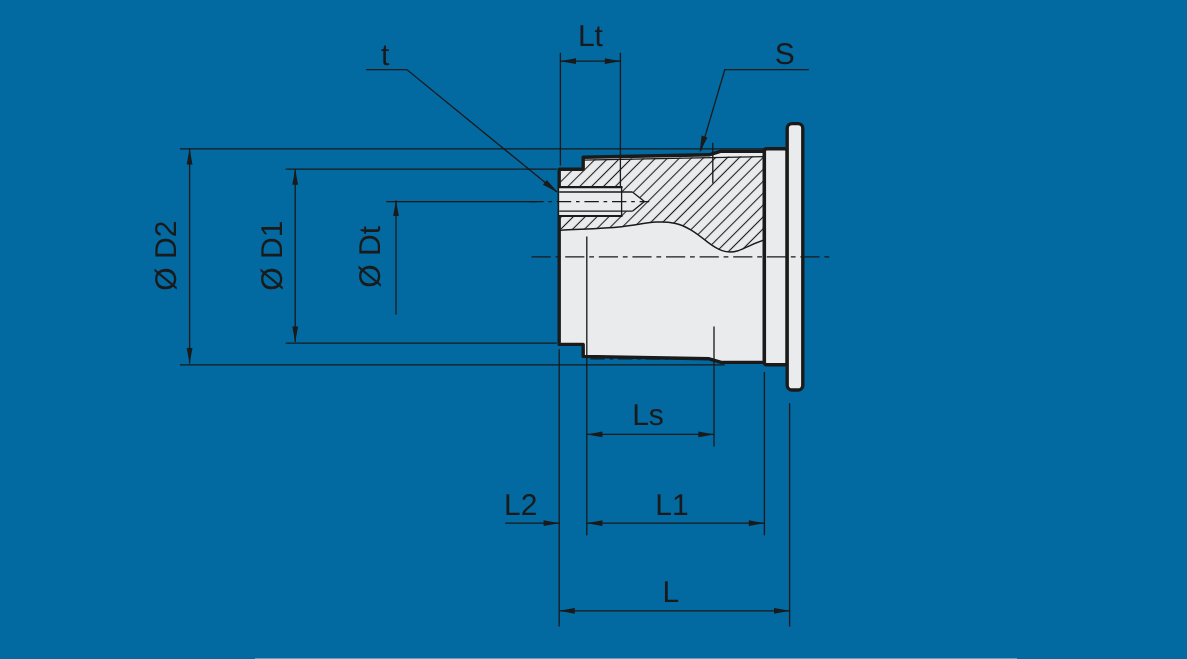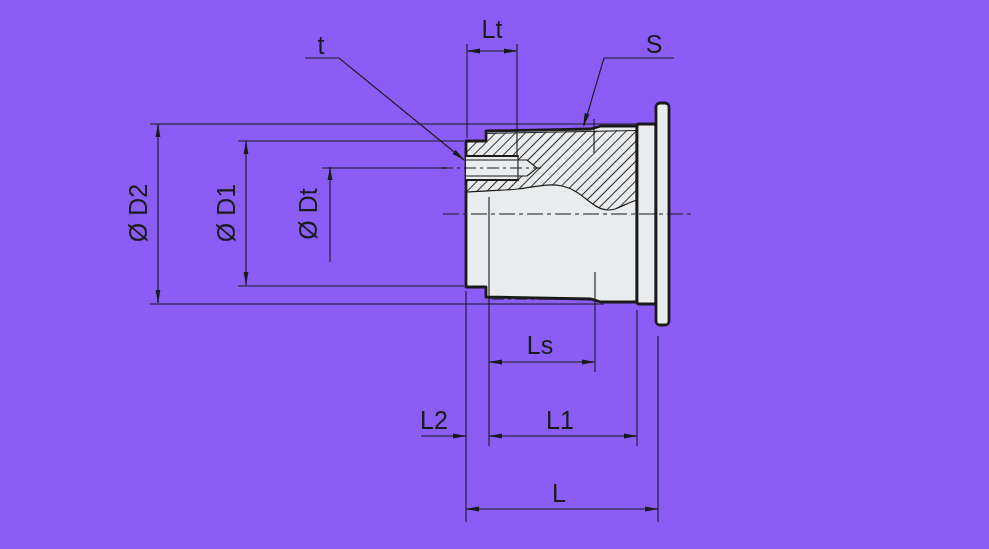--- a/index.html
+++ b/index.html
@@ -1,16 +1,16 @@
 <!DOCTYPE html>
 <html><head>
 <meta charset="utf-8">
 <style>
   html,body{margin:0;padding:0;background:#ffffff;}
-  .stage{position:relative;width:989px;height:549px;background:#8b5cf6;overflow:hidden;
+  .stage{position:relative;width:989px;height:549px;background:#0369a1;overflow:hidden;
          font-family:"Liberation Sans", sans-serif;}
   svg{display:block;}
   text{font-family:"Liberation Sans", sans-serif;font-size:25px;fill:#1a1a1a;}
   .thick{stroke:#1a1a1a;stroke-width:2.8;stroke-linejoin:round;stroke-linecap:round;fill:none;}
   .fillpart{fill:#e9ebed;}
   .med{stroke:#1a1a1a;stroke-width:1.8;fill:none;stroke-linecap:round;}
   .thin{stroke:#1a1a1a;stroke-width:1.1;fill:none;}
   .wave{stroke:#1a1a1a;stroke-width:1.2;fill:none;stroke-linecap:round;}
   .cl{stroke:#1a1a1a;stroke-width:1.1;fill:none;stroke-dasharray:16 4 4 4;}
   .cl2{stroke:#1a1a1a;stroke-width:1;fill:none;stroke-dasharray:12 4 3 4;}

